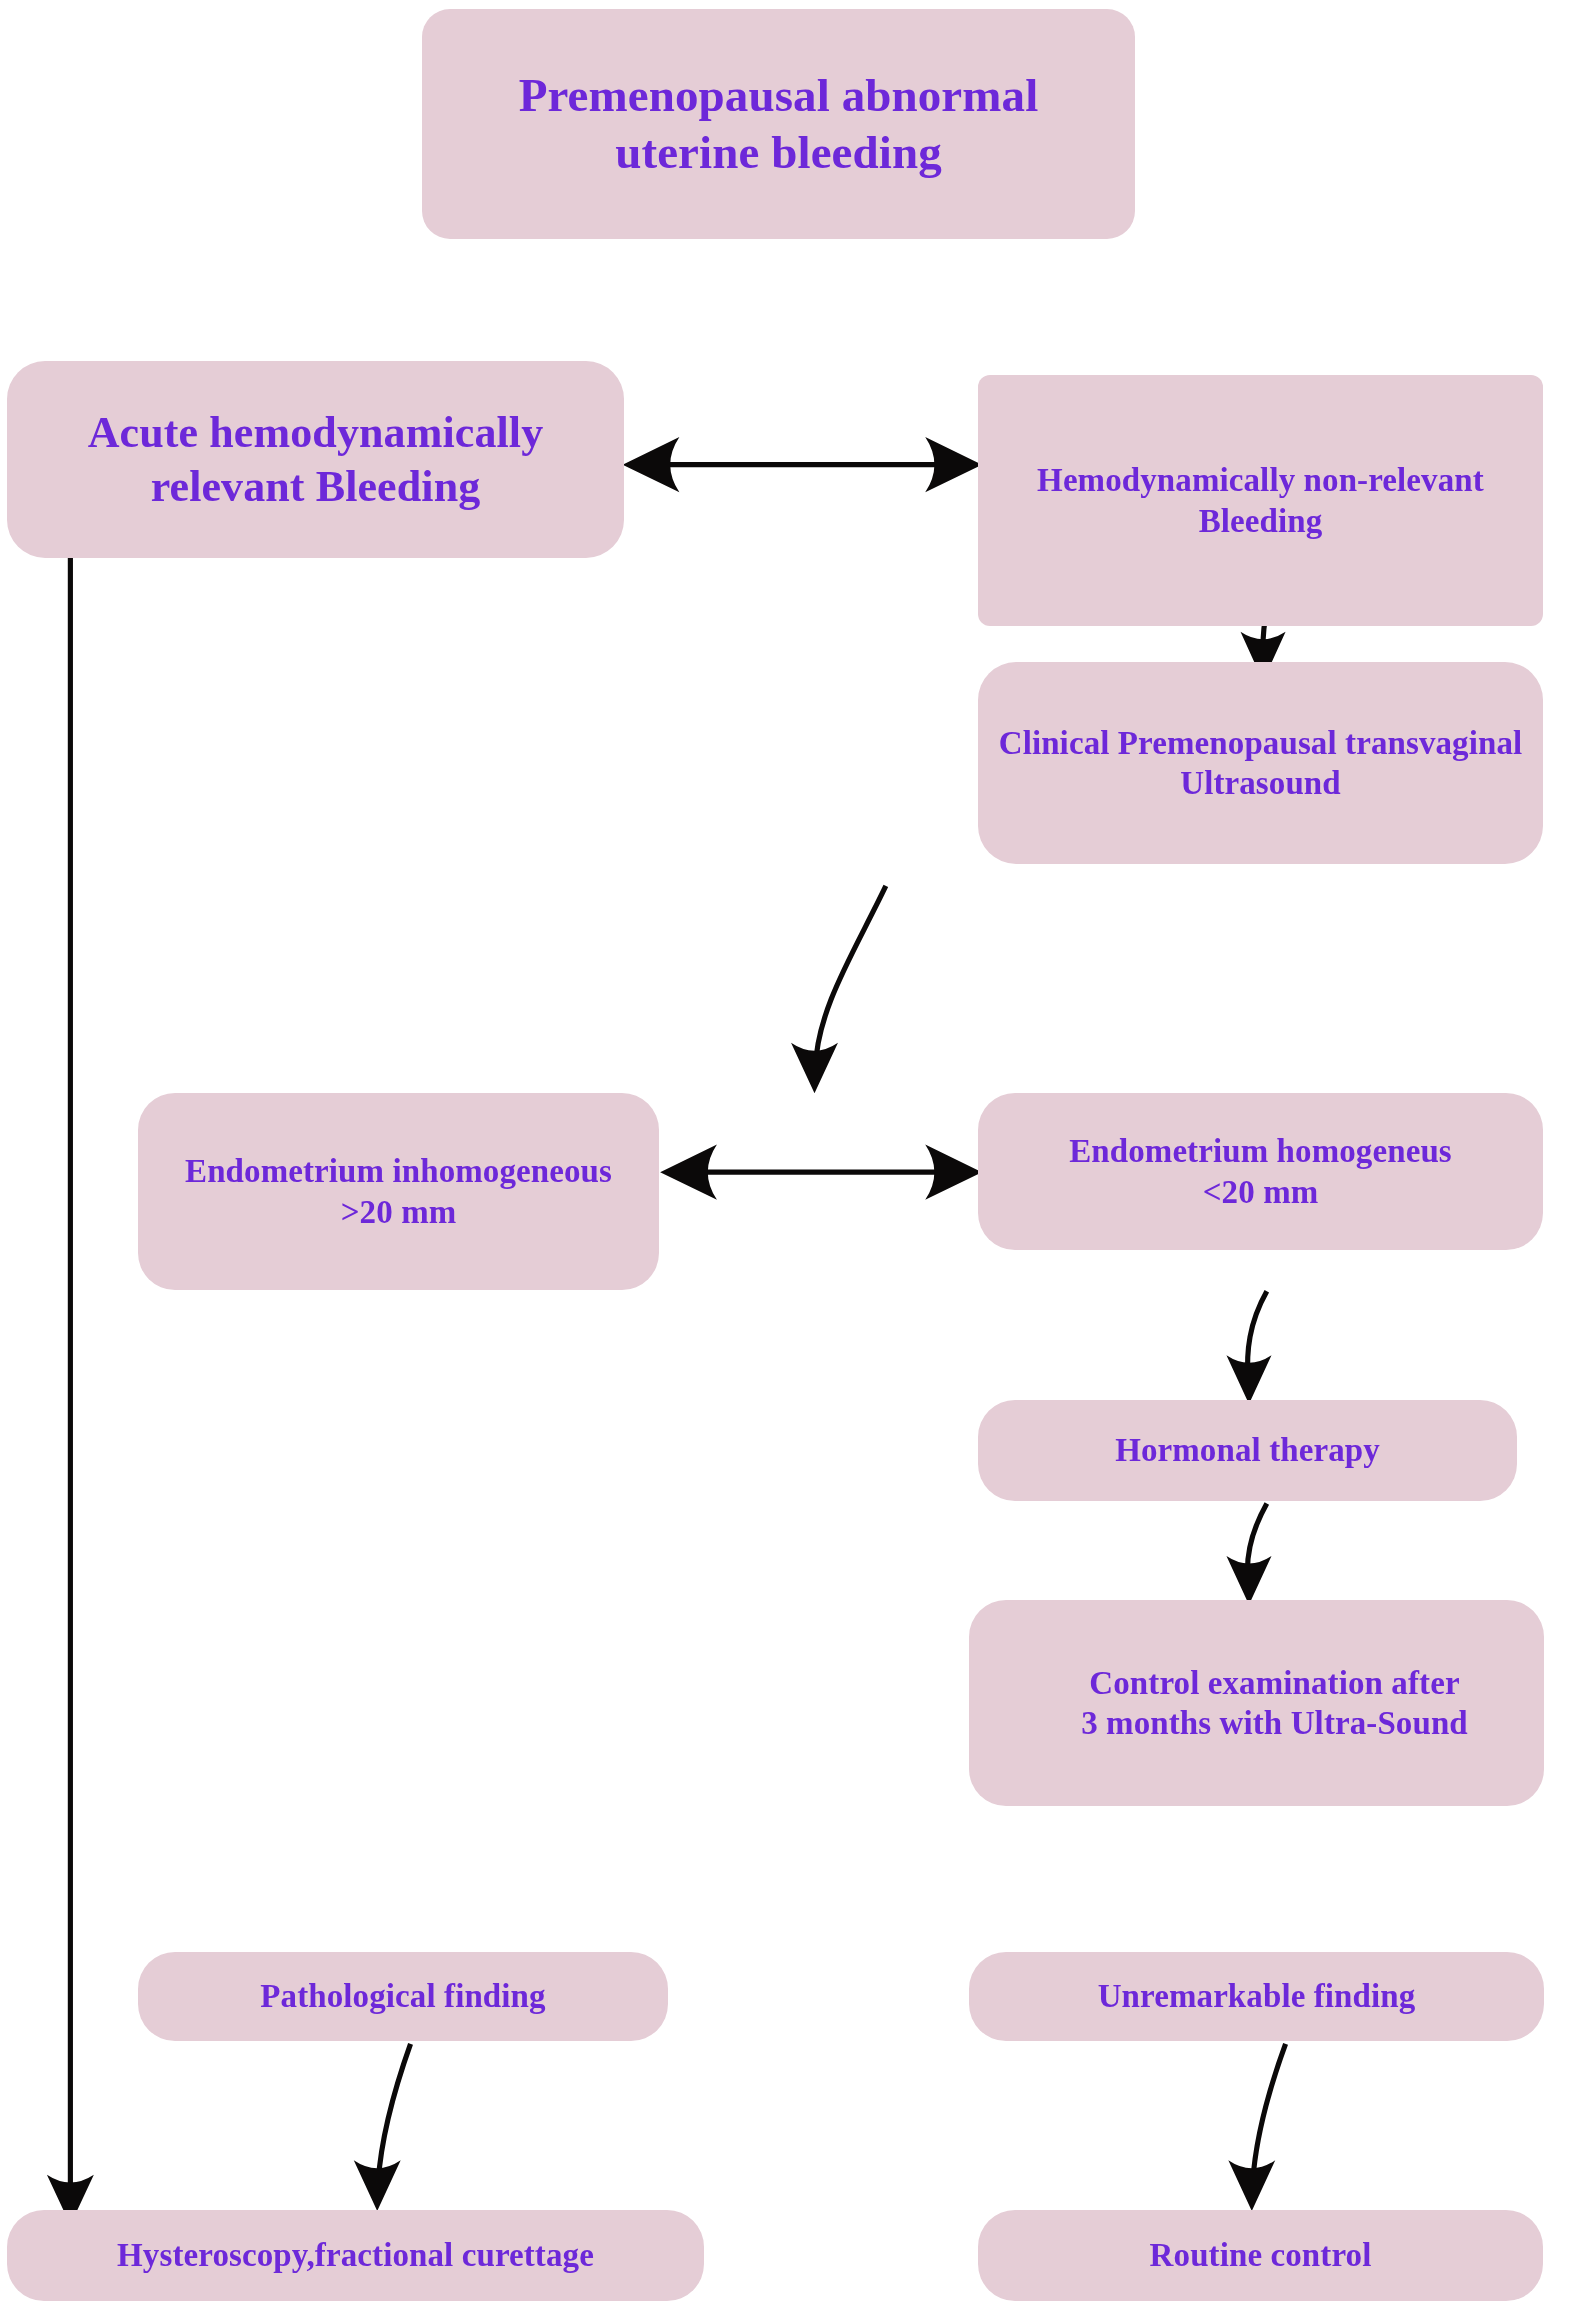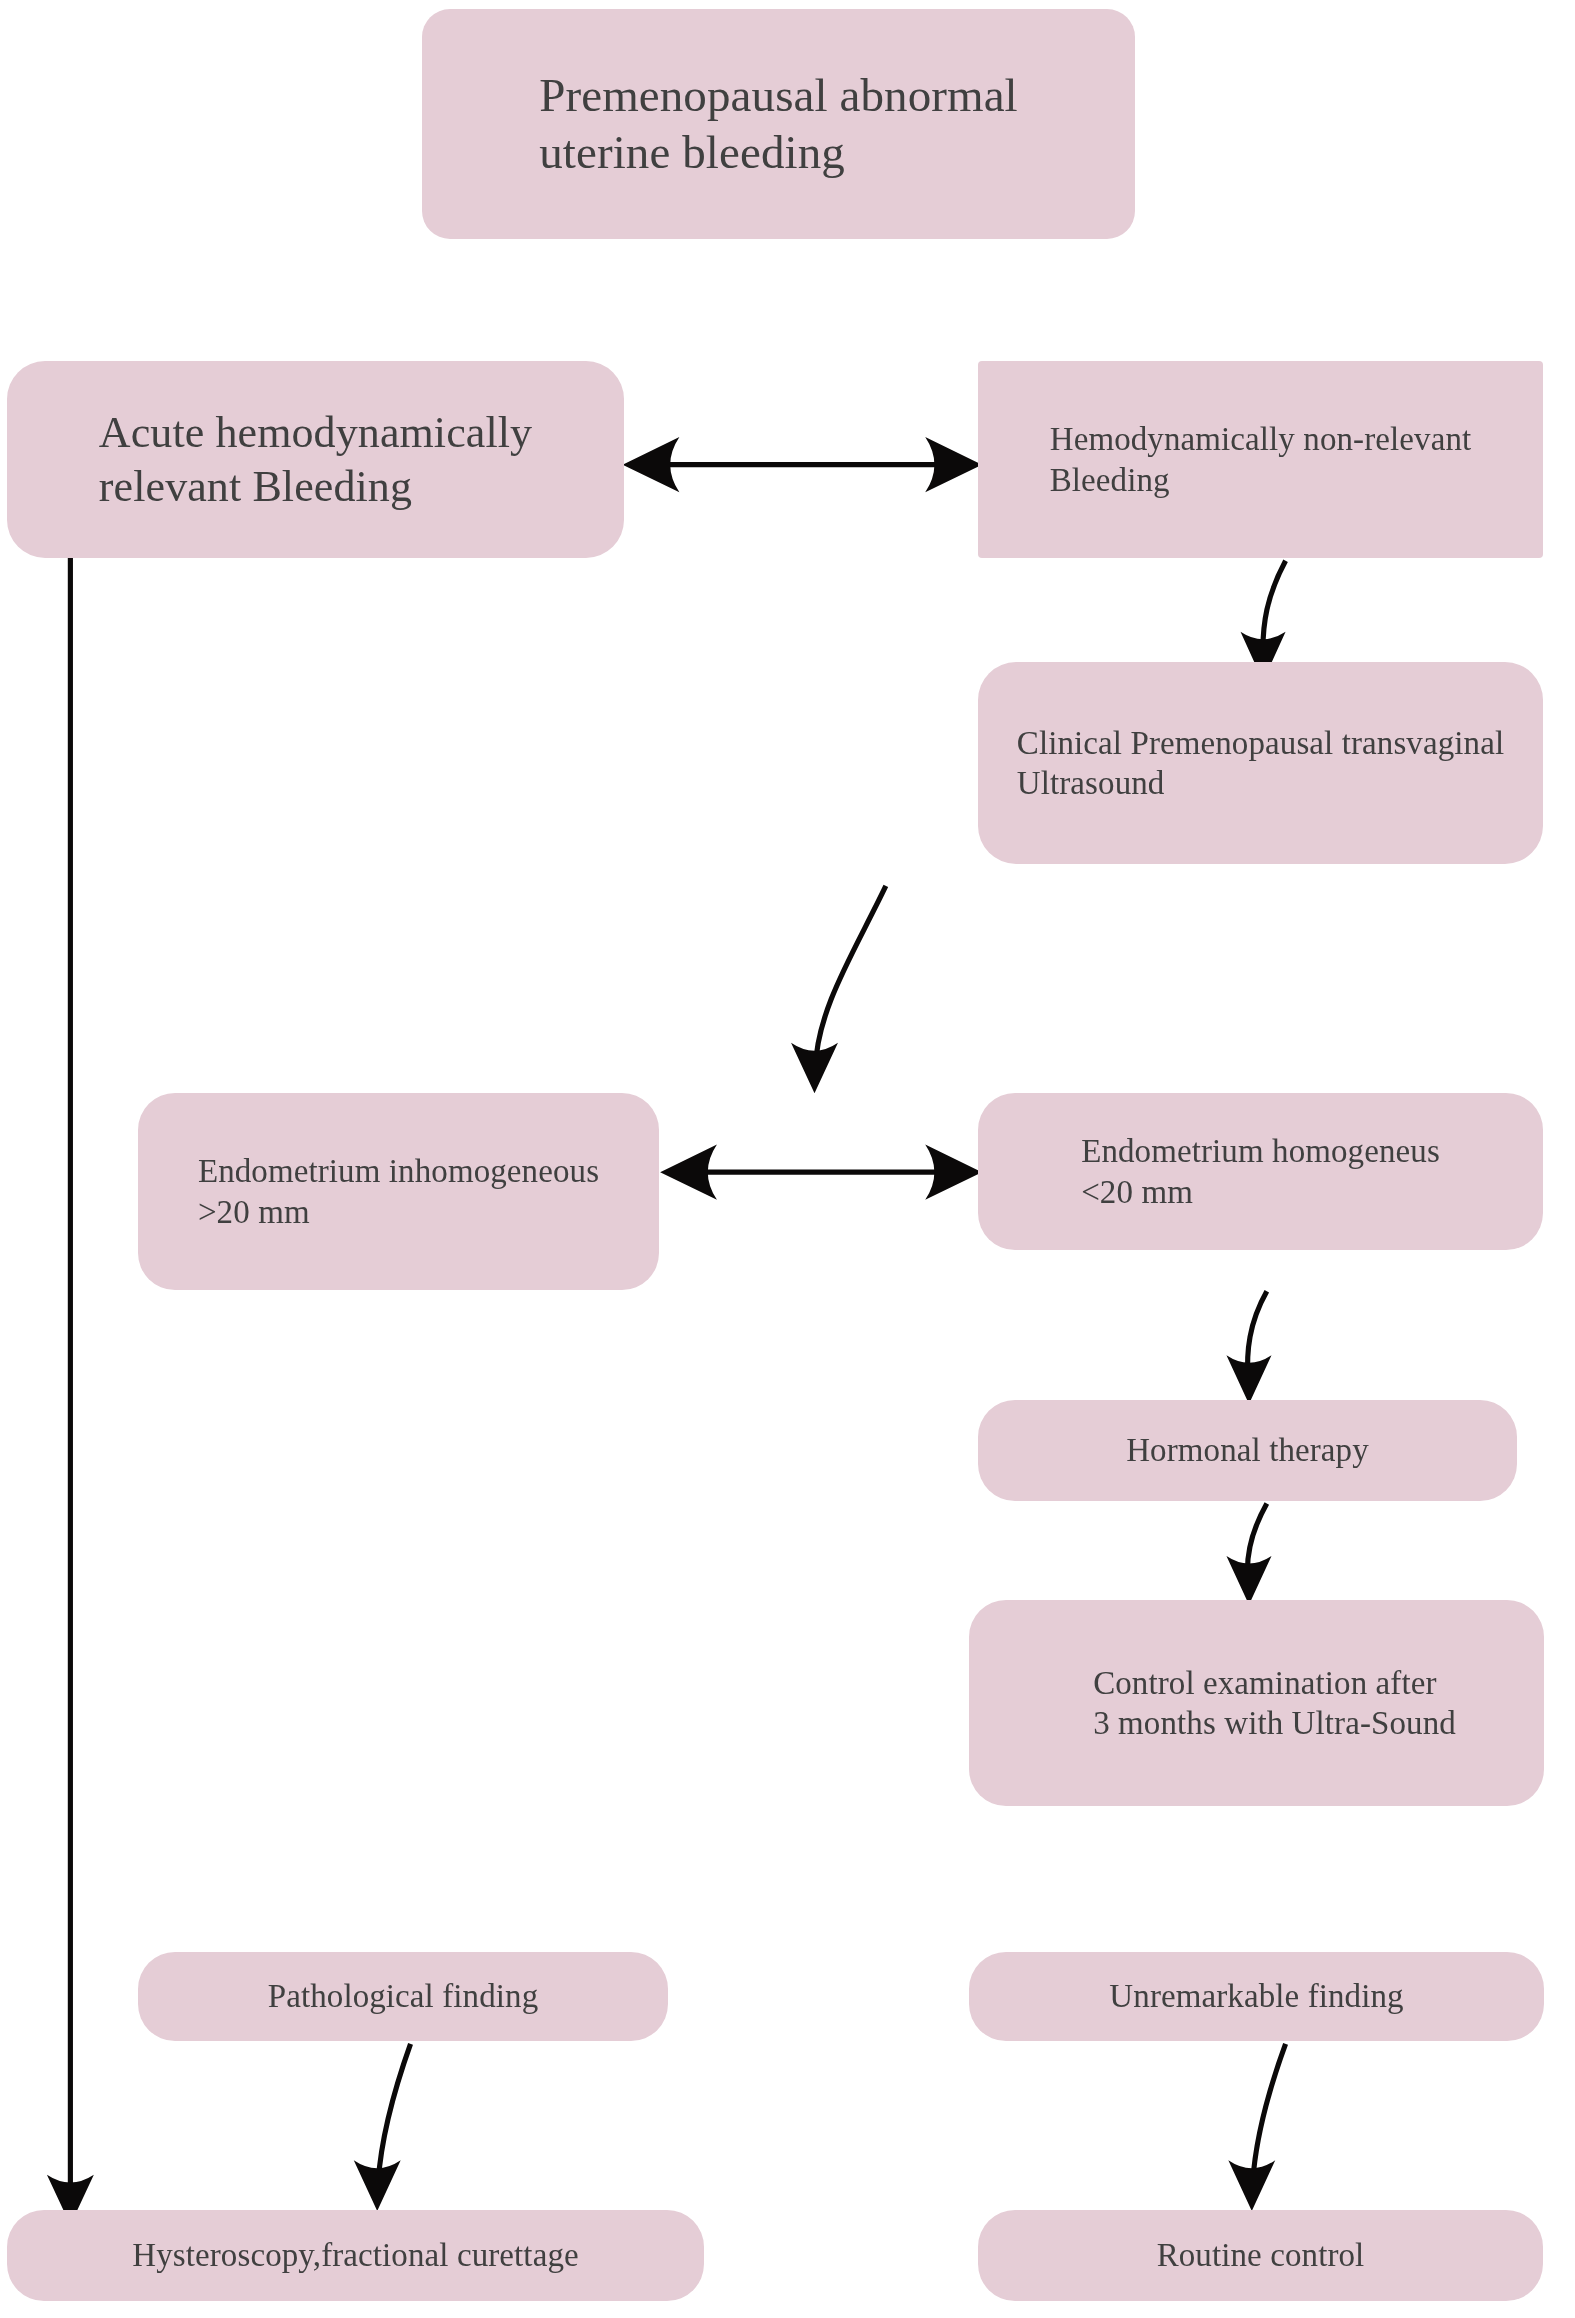--- a/index.html
+++ b/index.html
@@ -22,34 +22,35 @@
     background: #e5cdd6;
     border-radius: 37px;
     display: flex;
     align-items: center;
     justify-content: center;
     box-sizing: border-box;
     padding: 4.7px 16px;
   }
   .node .label {
     font-family: "Liberation Serif", "DejaVu Serif", serif;
-    font-weight: normal;
-    color: #404040;
+    font-weight: bold;
+    color: #6d28d9;
+    text-align: center;
     line-height: 1.22;
     white-space: pre-line;
     letter-spacing: 0.1px;
   }
   
   #node-title      { left:422px;  top:9.4px;   width:713px; height:230px; border-radius:28px; }
   #node-title .label { font-size: 47px; }
 
   #node-acute      { left:7px;   top:361px;  width:617px; height:197px; border-radius:38px; }
   #node-acute .label { font-size: 44px; }
 
-  #node-nonrelevant{ left:978px; top:361px;  width:565px; height:197px; border-radius:4px; }
+  #node-nonrelevant{ left:978px; top:375px;  width:565px; height:251px; border-radius:12px; }
   #node-nonrelevant .label { font-size: 33px; }
 
   #node-clinical   { left:978px; top:662px; width:565px; height:202px; border-radius:38px; }
   #node-clinical .label { font-size: 33px; }
 
   #node-inhomo     { left:138px;  top:1093px; width:521px; height:197px; border-radius:37px; }
   #node-inhomo .label { font-size: 33px; }
 
   #node-homo       { left:978px; top:1093px; width:565px; height:157px; border-radius:37px; }
   #node-homo .label { font-size: 33px; }

